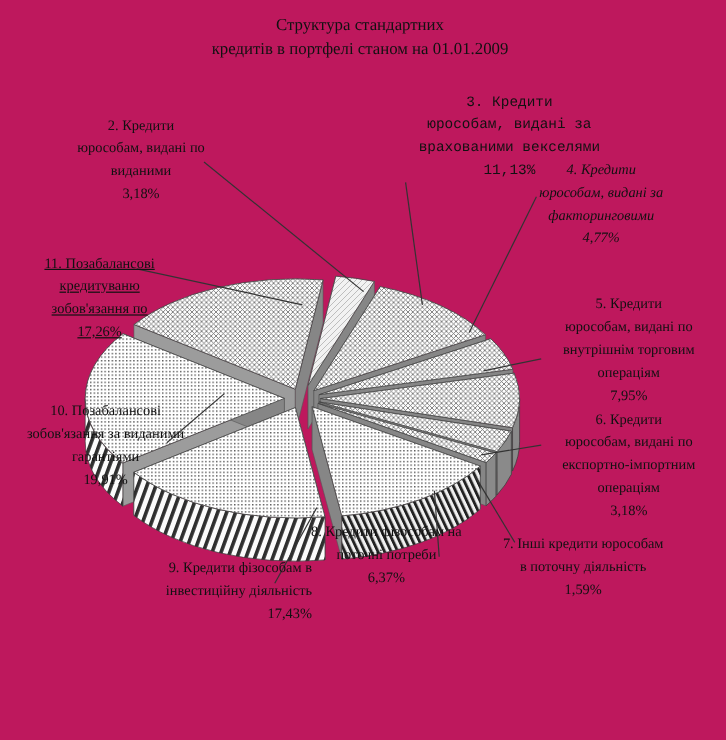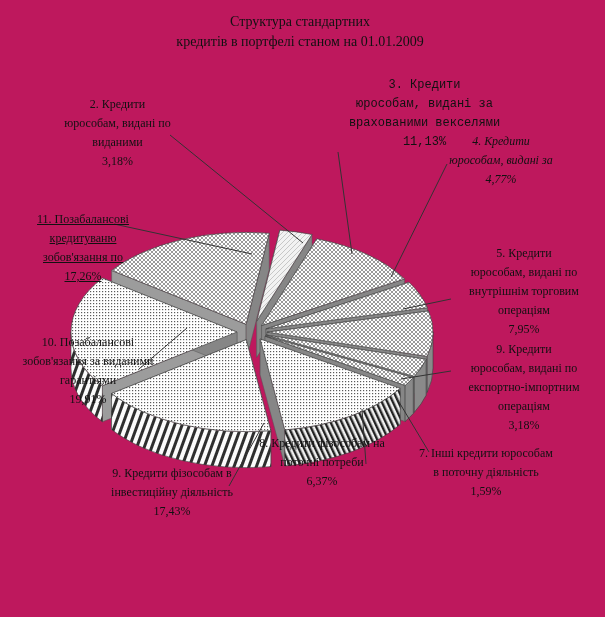--- a/index.html
+++ b/index.html
@@ -132,47 +132,48 @@
       </div>
       <div class="slice-label" style="left: 342px; top: 76px; width: 165px; font-family: Liberation Mono, monospace;">
         <div>3. Кредити</div>
         <div>юрособам, видані за</div>
         <div>врахованими векселями</div>
         <div>11,13%</div>
       </div>
       <div class="slice-label" style="left: 425px; top: 132px; width: 152px; font-style: italic;">
         <div>4. Кредити</div>
         <div>юрособам, видані за</div>
+        <div>факторинговими</div>
         <div>4,77%</div>
       </div>
       <div class="slice-label" style="left: 448px; top: 244px; width: 152px;">
         <div>5. Кредити</div>
         <div>юрособам, видані по</div>
         <div>внутрішнім торговим</div>
         <div>операціям</div>
         <div>7,95%</div>
       </div>
       <div class="slice-label" style="left: 448px; top: 340px; width: 152px;">
-        <div>9. Кредити</div>
+        <div>6. Кредити</div>
         <div>юрособам, видані по</div>
         <div>експортно-імпортним</div>
         <div>операціям</div>
         <div>3,18%</div>
       </div>
       <div class="slice-label" style="left: 396px; top: 444px; width: 180px;">
         <div>7. Інші кредити юрособам</div>
         <div>в поточну діяльність</div>
         <div>1,59%</div>
       </div>
       <div class="slice-label" style="left: 234px; top: 434px; width: 176px;">
         <div>8. Кредити фізособам на</div>
         <div>поточні потреби</div>
         <div>6,37%</div>
       </div>
-      <div class="slice-label" style="left: 84px; top: 464px; width: 176px;">
+      <div class="slice-label" style="left: 84px; top: 464px; width: 176px; text-align: right;">
         <div>9. Кредити фізособам в</div>
         <div>інвестиційну діяльність</div>
         <div>17,43%</div>
       </div>
       <div class="slice-label" style="left: 8px; top: 333px; width: 160px;">
         <div>10. Позабалансові</div>
         <div>зобов'язання за виданими</div>
         <div>гарантіями</div>
         <div>19,91%</div>
       </div>

